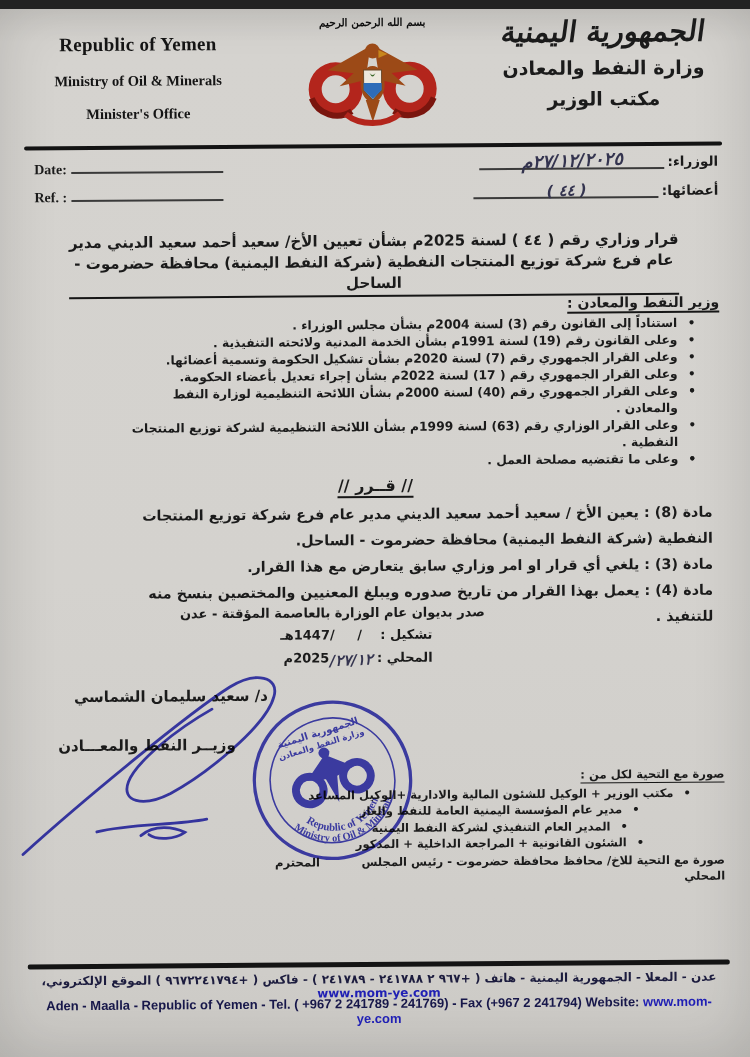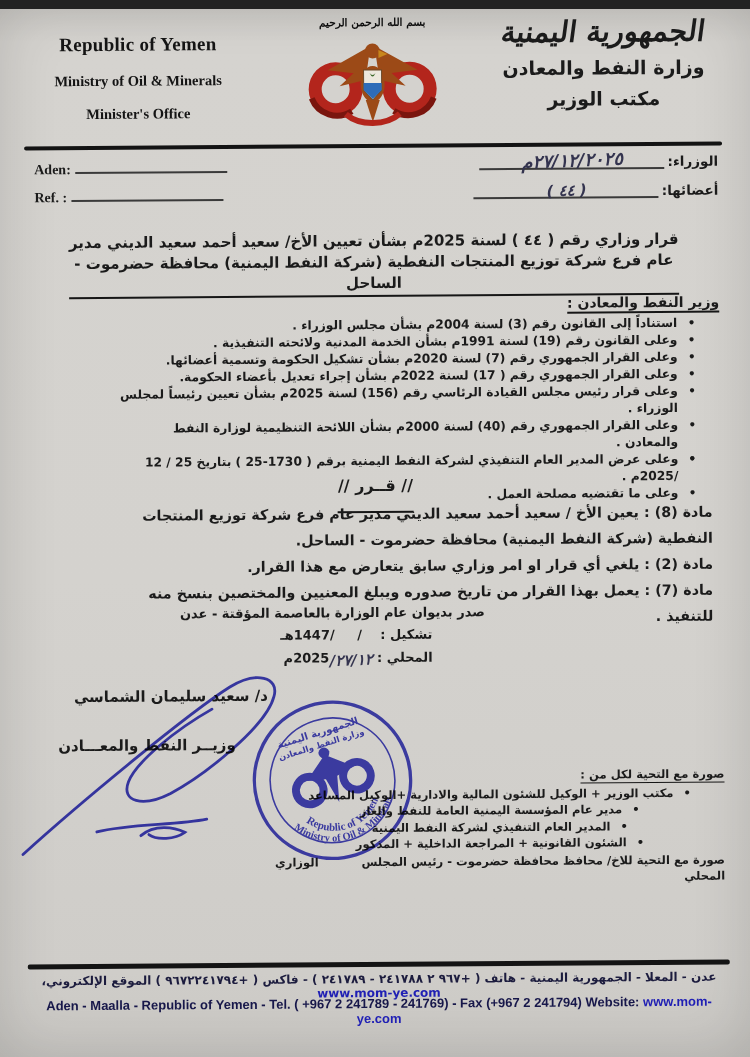--- a/index.html
+++ b/index.html
@@ -47,21 +47,21 @@
   .pre-head { position:absolute; top:296px; right:30px; direction:rtl; font-weight:bold; font-size:14px; }
   .pre-head span { border-bottom:2px solid #161616; padding-bottom:1px; }
   .blist { position:absolute; top:317px; right:52px; left:120px; direction:rtl;
            font-weight:bold; font-size:12.3px; line-height:17px; }
   .blist .item { position:relative; padding-right:20px; }
   .blist .bullet { position:absolute; right:2px; top:0; font-size:12px; }
 
   
   .dec-head { position:absolute; top:476px; left:0; right:0; text-align:center; direction:rtl;
               font-weight:bold; font-size:16px; }
-  .dec-head span { border-bottom:2.5px solid #161616; padding-bottom:16px; letter-spacing:1px;text-align:right; }
+  .dec-head span { border-bottom:2.5px solid #161616; padding-bottom:1px; letter-spacing:1px;text-align:right; }
   .articles { position:absolute; top:501px; right:38px; left:115px; direction:rtl;
               font-weight:bold; font-size:14.3px; line-height:26px; }
   .article { padding-right:0; text-indent:0; }
   .article .atext { }
 
   
   .issued { position:absolute; top:602px; left:0; right:88px; text-align:center; direction:rtl;
             font-weight:bold; font-size:13px; line-height:22px; }
   .issued .sub { display:inline-block; text-align:right; width:200px; }
 
@@ -130,21 +130,21 @@
 
     <div class="hdr-ar">
       <div class="callig">الجمهورية اليمنية</div>
       <div class="l2">وزارة النفط والمعادن</div>
       <div class="l3">مكتب الوزير</div>
     </div>
 
     <div class="rule"></div>
 
     <div class="meta-en date-en">
-      <span>Aden:</span><span class="ul"></span>
+      <span>Date:</span><span class="ul"></span>
     </div>
     <div class="meta-en ref-en">
       <span>Ref. :</span><span class="ul"></span>
     </div>
     <div class="meta-ar date-ar">
       <span>الوزراء:</span>
       <span class="val"><span class="hand">٢٧/١٢/٢٠٢٥م</span></span>
     </div>
     <div class="meta-ar ref-ar">
       <span>أعضائها:</span>
@@ -176,60 +176,59 @@
           <span>وعلى القرار الجمهوري رقم (7) لسنة 2020م بشأن تشكيل الحكومة وتسمية أعضائها.</span>
         </div>
 
         <div class="item">
           <span class="bullet">•</span>
           <span>وعلى القرار الجمهوري رقم ( 17) لسنة 2022م بشأن إجراء تعديل بأعضاء الحكومة.</span>
         </div>
 
         <div class="item">
           <span class="bullet">•</span>
-          <span>وعلى قرار رئيس مجلس القيادة الرئاسي رقم (156) لسنة 2025م بشأن تعيين رئيساً لمجلس الوزراء .</span>
         </div>
 
         <div class="item">
           <span class="bullet">•</span>
           <span>وعلى القرار الجمهوري رقم (40) لسنة 2000م بشأن اللائحة التنظيمية لوزارة النفط والمعادن .</span>
         </div>
 
         <div class="item">
           <span class="bullet">•</span>
-        </div>
-
-        <div class="item">
-          <span class="bullet">•</span>
-          <span>وعلى عرض المدير العام التنفيذي لشركة النفط اليمنية برقم ( 1730-25 ) بتاريخ 25 / 12 /2025م .</span>
+          <span>وعلى القرار الوزاري رقم (63) لسنة 1999م بشأن اللائحة التنظيمية لشركة توزيع المنتجات النفطية .</span>
+        </div>
+
+        <div class="item">
+          <span class="bullet">•</span>
         </div>
 
         <div class="item">
           <span class="bullet">•</span>
           <span>وعلى ما تقتضيه مصلحة العمل .</span>
         </div>
       </div>
 
     <div class="dec-head">
       <span>// قــرر //</span>
     </div>
     <div class="articles">
 
         <div class="article">
           <span class="alabel">مادة (8) :</span>
           <span class="atext">يعين الأخ / سعيد أحمد سعيد الديني مدير عام فرع شركة توزيع المنتجات النفطية (شركة النفط اليمنية)  محافظة حضرموت - الساحل.</span>
         </div>
 
         <div class="article">
-          <span class="alabel">مادة (2) :</span>
+          <span class="alabel">مادة (3) :</span>
           <span class="atext">يلغي أي قرار او امر وزاري سابق يتعارض مع هذا القرار.</span>
         </div>
 
         <div class="article">
-          <span class="alabel">مادة (7) :</span>
+          <span class="alabel">مادة (4) :</span>
           <span class="atext">يعمل بهذا القرار من تاريخ صدوره ويبلغ المعنيين والمختصين بنسخ منه للتنفيذ .</span>
         </div>
       </div>
 
     <div class="issued">
       <div>صدر بديوان عام الوزارة بالعاصمة المؤقتة - عدن</div>
       <div><span class="sub"><span>تشكيل :</span><span>&nbsp;&nbsp;&nbsp;&nbsp;/&nbsp;&nbsp;&nbsp;&nbsp;&nbsp;/1447هـ</span></span></div>
       <div><span class="sub"><span>المحلي :</span> <span class="hand small">٢٧/١٢/</span><span>2025م</span></span></div>
     </div>
 
@@ -262,21 +261,21 @@
             <span>المدير العام التنفيذي لشركة النفط اليمنية</span>
           </div>
 
           <div class="item">
             <span class="bullet">•</span>
             <span>الشئون القانونية + المراجعة الداخلية + المذكور</span>
           </div>
         </div>
       <div class="cc-final">
         <span>صورة مع التحية للاخ/ محافظ محافظة حضرموت - رئيس المجلس المحلي</span>
-        <span>الوزاري</span>
+        <span>المحترم</span>
       </div>
     </div>
 
     <svg class="stamp" viewBox="0 0 170 170">
       <defs>
         <path id="arcRep" d="M 38 98 A 48 48 0 0 0 132 98"></path>
         <path id="arcMin" d="M 22 94 A 64 64 0 0 0 148 94"></path>
       </defs>
       <g stroke="#2d2d9b" fill="none">
         <circle cx="85" cy="85" r="79" stroke-width="3.5"></circle>

